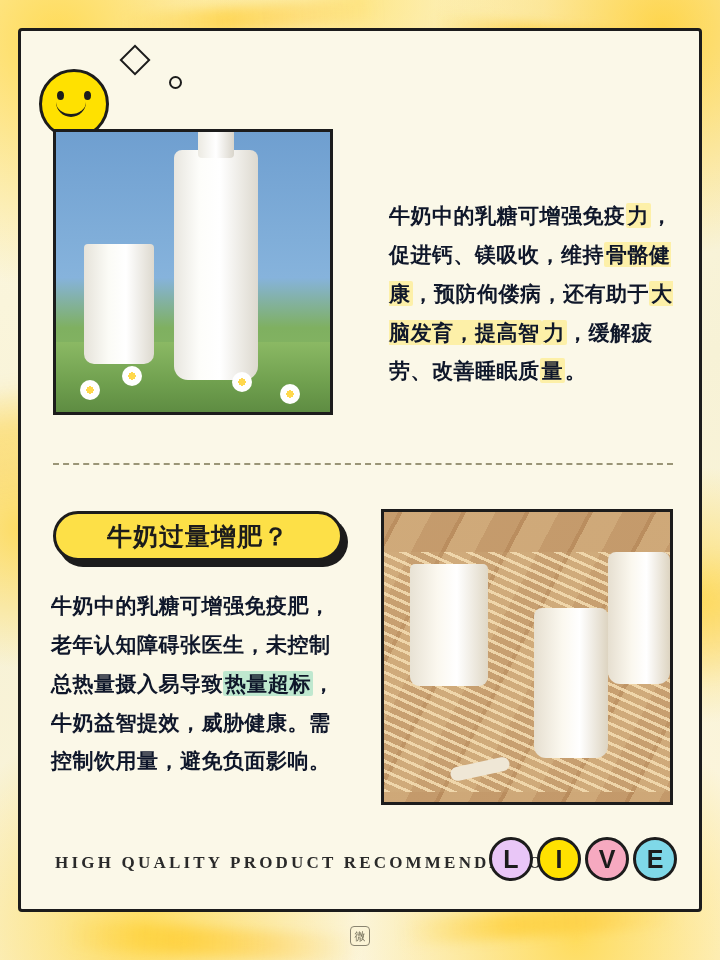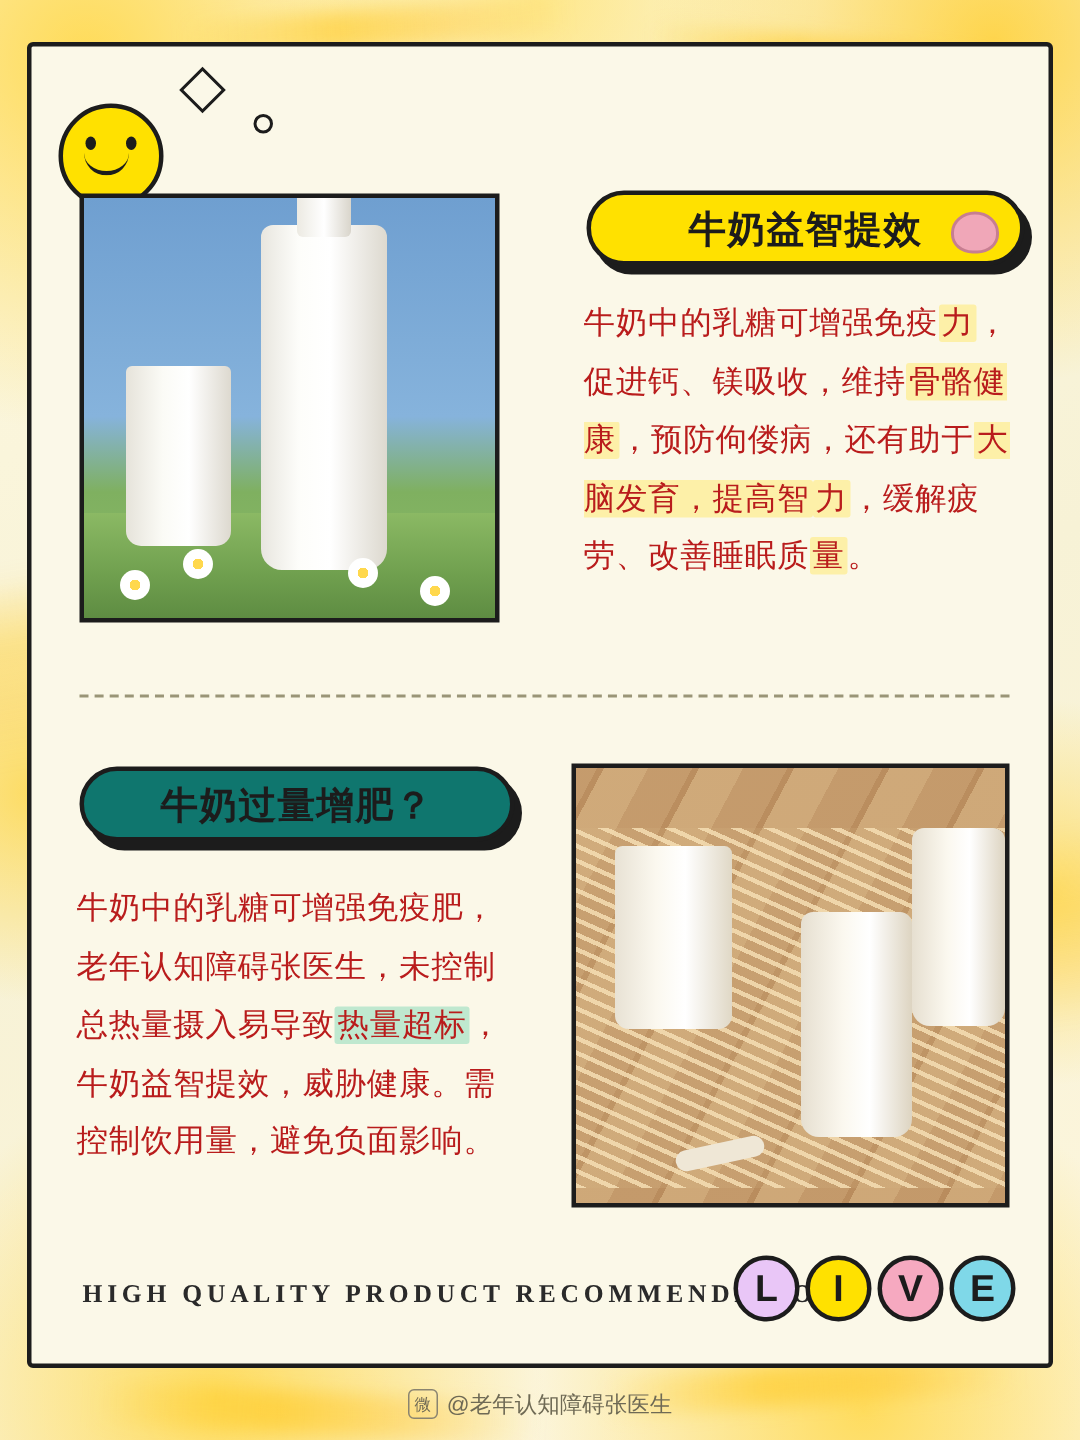--- a/index.html
+++ b/index.html
@@ -201,22 +201,23 @@
     width: 28px;
     height: 24px;
     border-radius: 50% 50% 45% 45%;
     background: #f0a7b8;
     border: 2px solid #c77e91;
   }
   .para {
     position: absolute;
     font-size: 21px;
     line-height: 1.85;
-    color: #b91c1c;
+    color: #0f172a;
     letter-spacing: 0.5px;
+    font-weight: bold;
   }
   .para1 {
     left: 368px;
     top: 92px;
     width: 300px;
   }
   .hl-y { background: #fdf0a8; padding: 1px 2px; border-radius: 2px; }
   .hl-g { background: #bfe8cf; padding: 1px 2px; border-radius: 2px; }
 
   .divider {
@@ -226,21 +227,21 @@
     width: 620px;
     border-top: 2px dashed #9a9577;
   }
 
   
   .title2 {
     left: 32px;
     top: 480px;
     width: 290px;
     height: 50px;
-    background: #0f766e;
+    background: #fde047;
     box-shadow: 5px 6px 0 #1c1c1c;
   }
   .para2 {
     left: 30px;
     top: 556px;
     width: 300px;
   }
   .photo2 {
     left: 360px;
     top: 478px;
@@ -390,24 +391,20 @@
         <div class="grass"></div>
         <div class="bottle"></div>
 
         <div class="glass"></div>
         <div class="flower f1"></div>
         <div class="flower f2"></div>
         <div class="flower f3"></div>
         <div class="flower f4"></div>
       </div>
 
-      <div class="title-pill title1">
-        <span>牛奶益智提效</span>
-        <span class="brain"></span>
-      </div>
 
       <div class="para para1">
         <span class="">牛奶中的乳糖可增强免疫</span><span class="hl-y">力</span><span>，促进钙、镁吸收，维持</span><span class="hl-y">骨骼健康</span><span>，预防佝偻病，还</span><span>有助于</span><span class="hl-y">大脑发育，提高智</span><span class="hl-y">力</span><span>，缓解疲劳、改善睡眠质</span><span class="hl-y">量</span><span>。</span>
       </div>
     </div>
 
     <div class="divider"></div>
 
     <div class="title-pill title2">
       <span>牛奶过量增肥？</span>
@@ -431,15 +428,14 @@
     <div class="live">
       <span class="ch c1">L</span>
       <span class="ch c2">I</span>
       <span class="ch c3">V</span>
       <span class="ch c4">E</span>
     </div>
   </div>
 
   <div class="watermark">
     <span class="wm-badge">微</span>
-    <span>@老年认知障碍张医生</span>
   </div>
 </div>
 
 </body></html>

